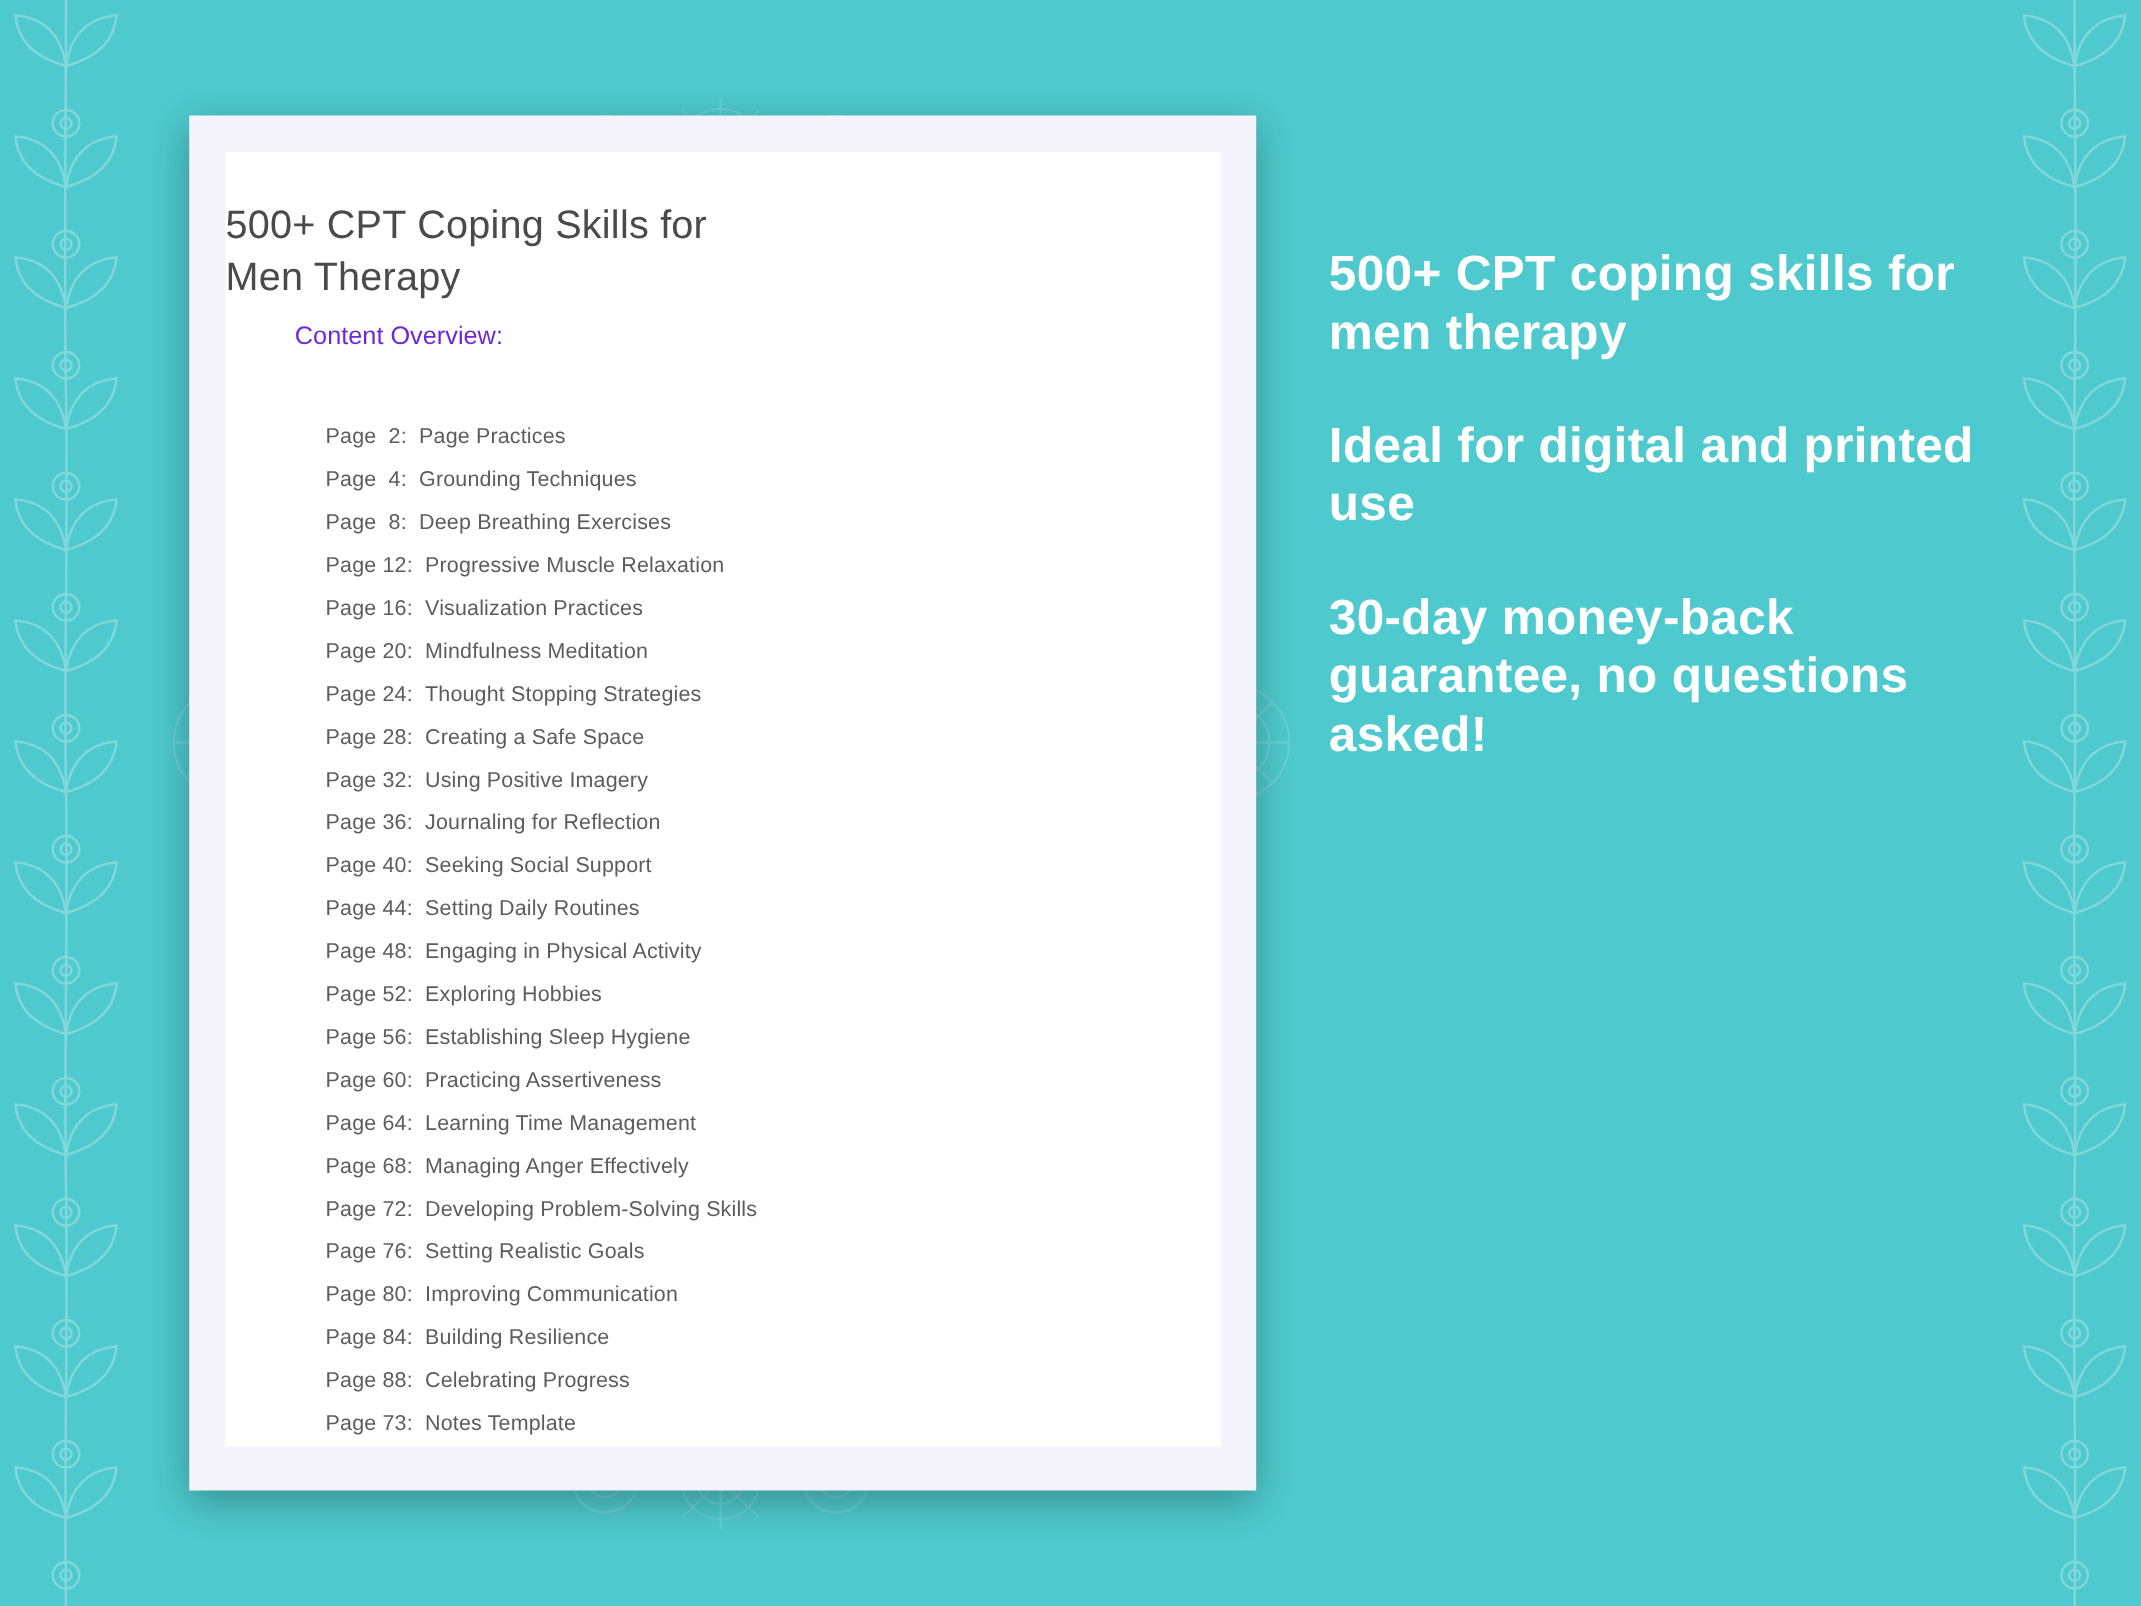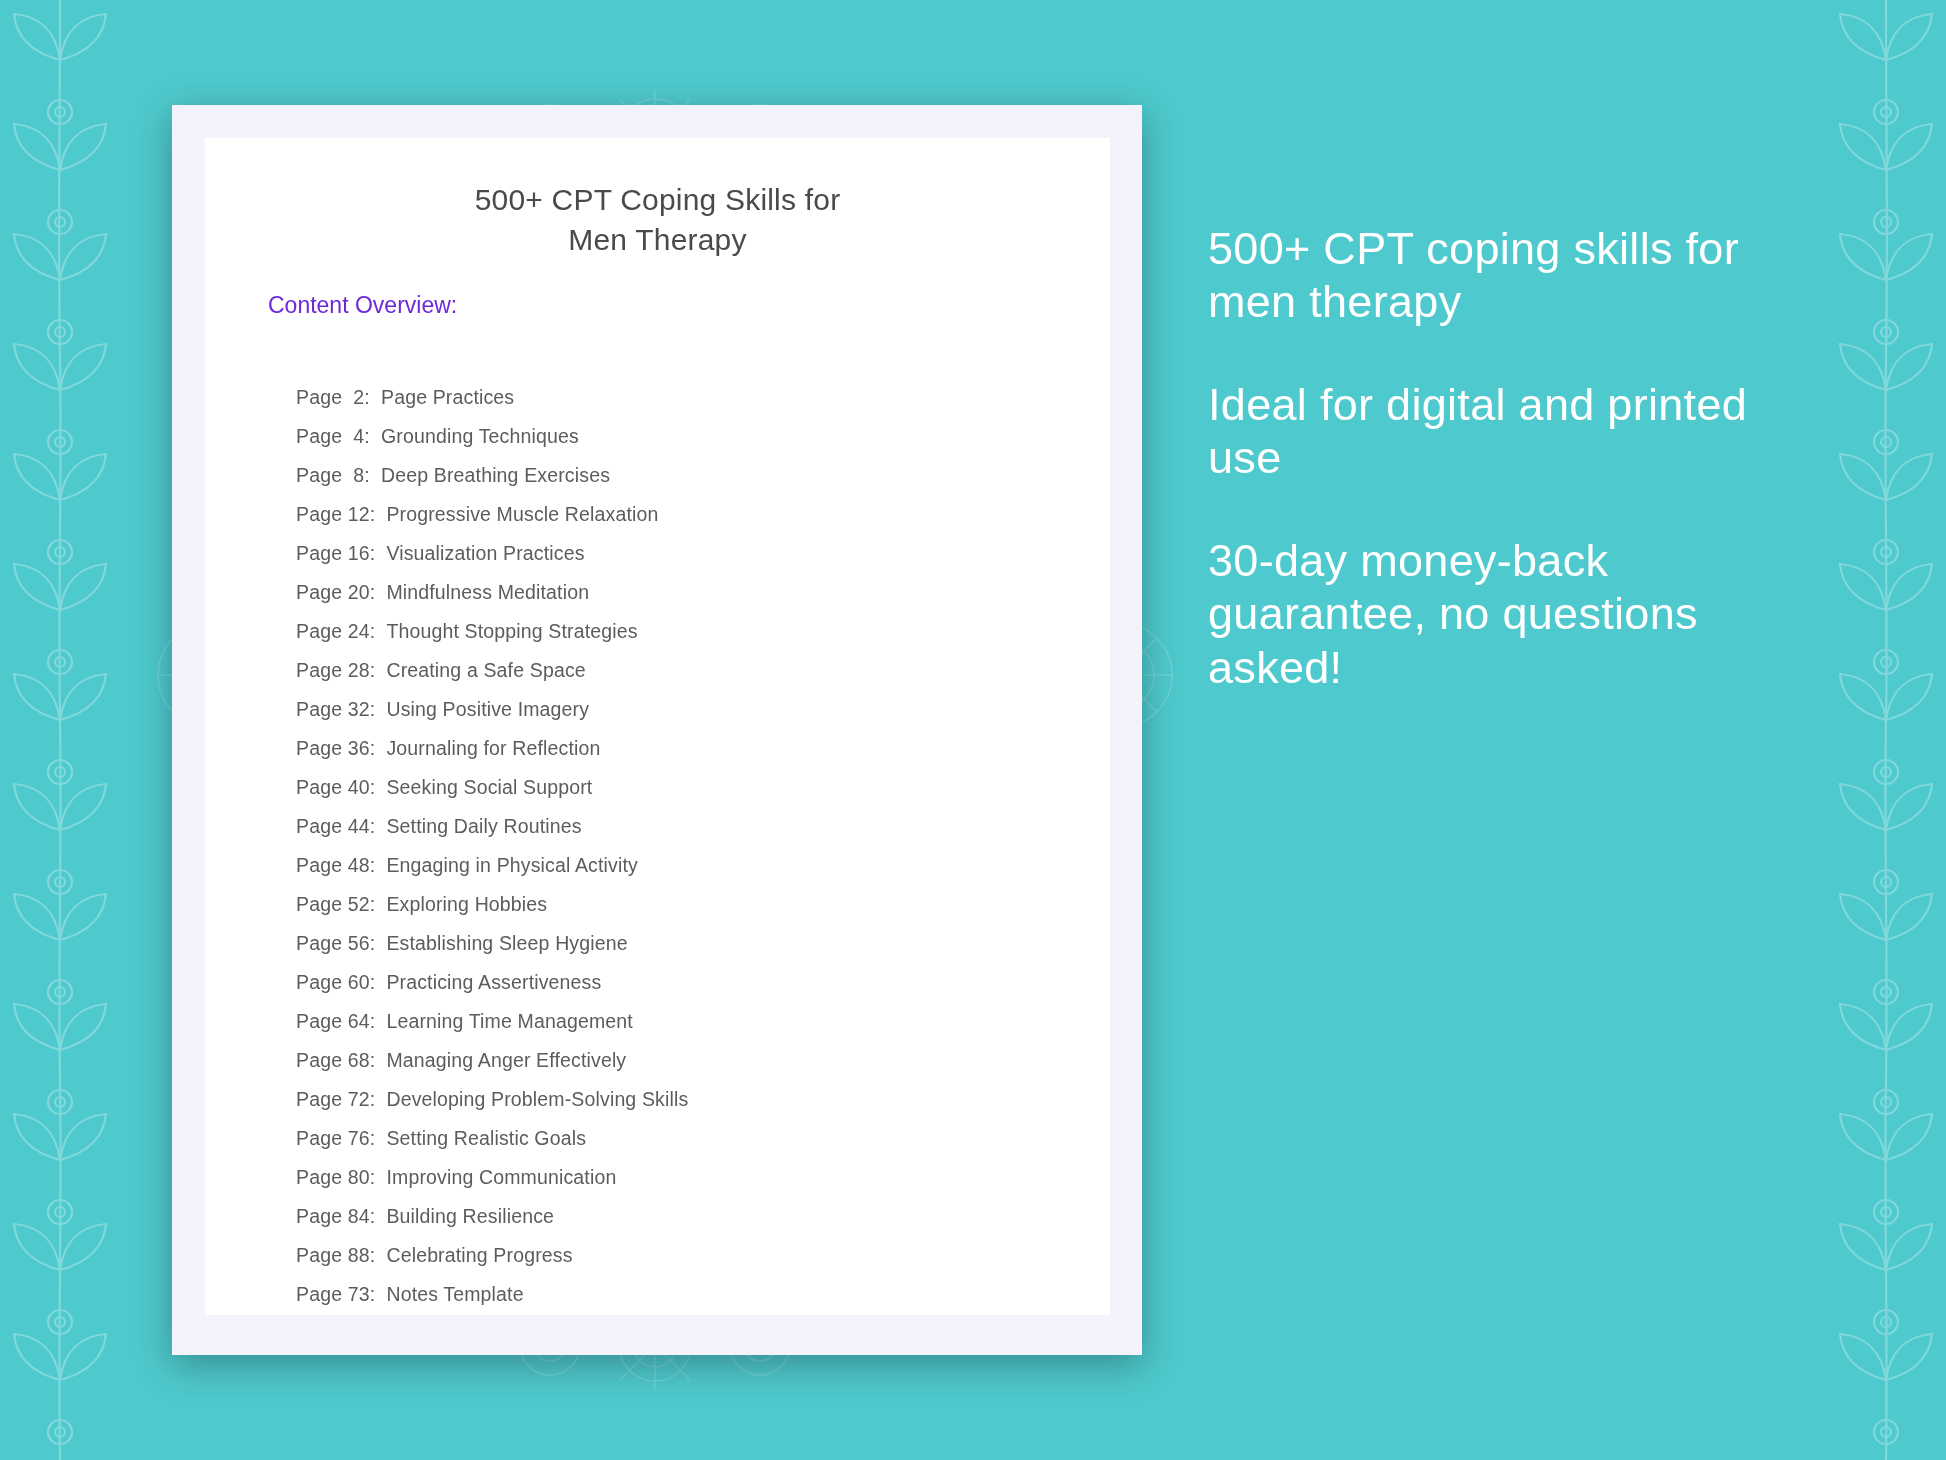--- a/index.html
+++ b/index.html
@@ -53,22 +53,21 @@
     width: 905px;
     height: 1177px;
     background: #ffffff;
   }
 
   .doc-title {
     position: absolute;
     left: 205px;
     top: 180px;
     width: 905px;
-    text-align: center;
-    font-size: 30px;
+    font-size: 36px;
     line-height: 1.32;
     color: #4a4a4a;
     letter-spacing: 0.2px;
   }
 
   .overview-label {
     position: absolute;
     left: 268px;
     top: 292px;
     font-size: 23px;
@@ -108,20 +107,21 @@
     left: 1208px;
     top: 222px;
     width: 620px;
     color: #ffffff;
   }
   .bullet {
     font-size: 45px;
     line-height: 1.18;
     margin-bottom: 50px;
     letter-spacing: 0.3px;
+    font-weight: bold;
   }
   .bullet:last-child { margin-bottom: 0; }
 </style>
 </head>
 <body>
 
 <div class="floral left">
   <svg viewBox="0 0 120 1460" preserveAspectRatio="none" xmlns="http://www.w3.org/2000/svg">
     <g fill="none" stroke="#ffffff" stroke-width="2.2" opacity="0.95">
       <path d="M60 0 C60 120 58 240 60 360 C62 480 58 600 60 720 C62 840 58 960 60 1080 C62 1200 58 1330 60 1460"></path>

